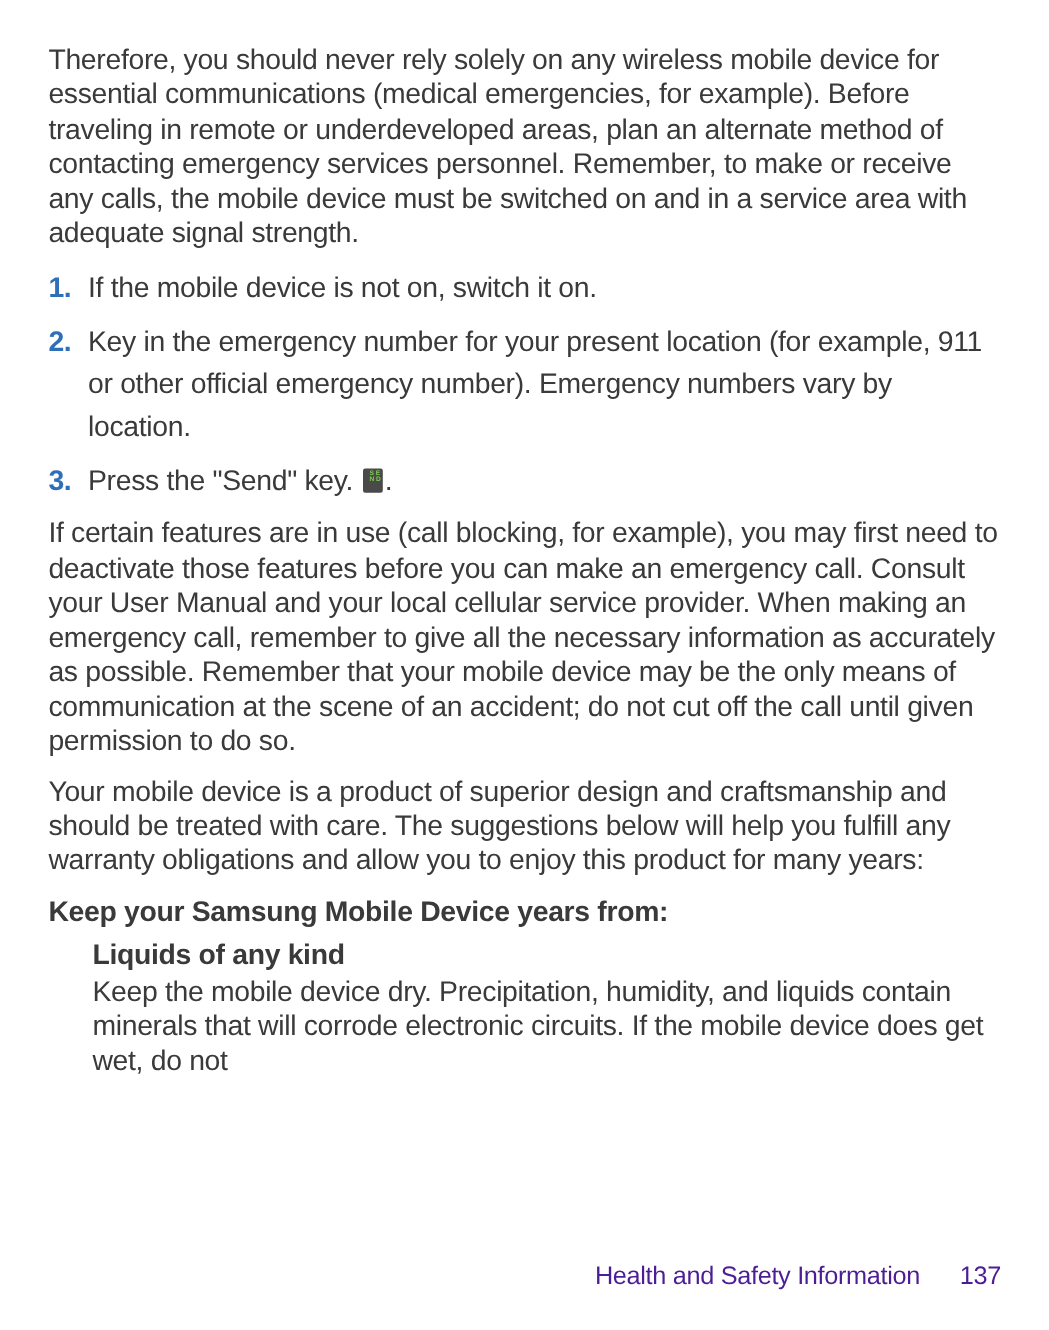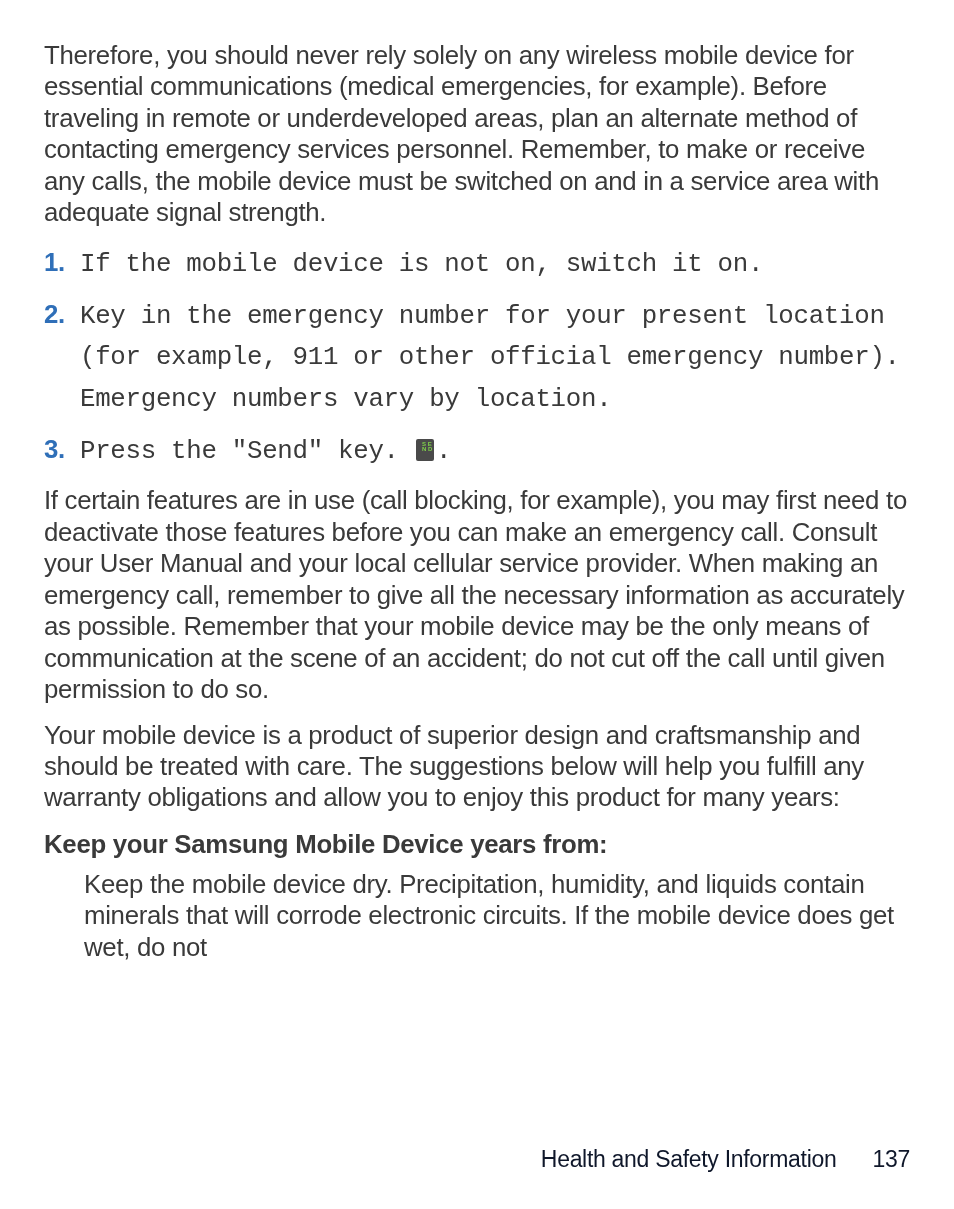--- a/index.html
+++ b/index.html
@@ -42,21 +42,20 @@
   }
   ol.steps li .num {
     font-weight: 700;
     color: #2f6fb8;
     position: absolute;
     left: -36px;
     top: 0;
   }
   ol.steps li .step-text {
     display: inline;
-    font-family: Liberation Mono, monospace;
   }
   .send-key {
     display: inline-block;
     width: 18px;
     height: 22px;
     background: #4a4a4a;
     border-radius: 2px;
     vertical-align: -3px;
     position: relative;
     margin: 0 2px;
@@ -89,21 +88,21 @@
   .sub-body {
     font-size: 25.8px;
     line-height: 1.22;
     margin: 0;
   }
   .footer {
     position: absolute;
     bottom: 36px;
     right: 44px;
     font-size: 23px;
-    color: #0f172a;
+    color: #4c1d95;
   }
   .footer .pgnum {
     display: inline-block;
     margin-left: 30px;
   }
 </style>
 </head>
 <body>
 
 <div class="page">
@@ -131,20 +130,21 @@
   </ol>
 
   <p class="body">If certain features are in use (call blocking, for example), you may first need to deactivate those features before you can make an emergency call. Consult your User Manual and your local cellular service provider. When making an emergency call, remember to give all the necessary information as accurately as possible. Remember that your mobile device may be the only means of communication at the scene of an accident; do not cut off the call until given permission to do so.</p>
 
 
   <p class="body">Your mobile device is a product of superior design and craftsmanship and should be treated with care. The suggestions below will help you fulfill any warranty obligations and allow you to enjoy this product for many years:</p>
 
   <div class="bold-line">Keep your Samsung Mobile Device years from:</div>
 
   <div class="sub-block">
+    <div class="sub-heading">Liquids of any kind</div>
     <p class="sub-body">Keep the mobile device dry. Precipitation, humidity, and liquids contain minerals that will corrode electronic circuits. If the mobile device does get wet, do not</p>
   </div>
 
 </div>
 
 <div class="footer">
   <span>Health and Safety Information</span>
   <span class="pgnum">137</span>
 </div>
 

